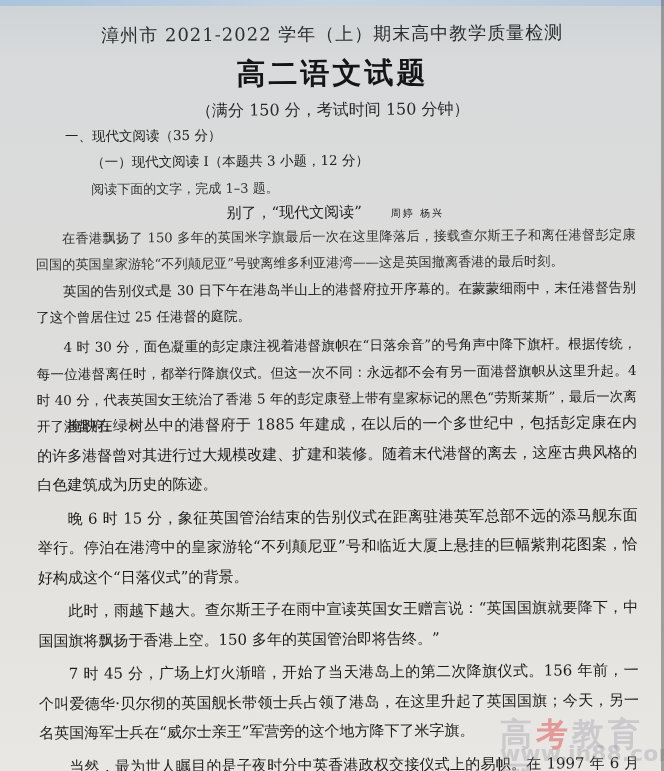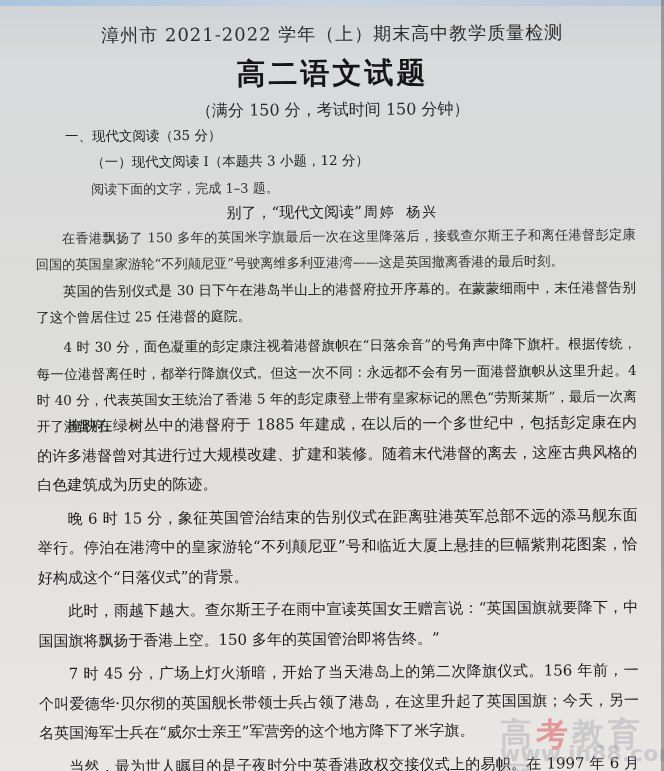--- a/index.html
+++ b/index.html
@@ -38,21 +38,21 @@
   }
   .subsection {
     position: absolute; left: 90px; top: 152px; font-size: 13.5px; color: #222;
   }
   .instr {
     position: absolute; left: 90px; top: 179px; font-size: 13px; color: #333;
   }
   .article-title {
     position: absolute; left: 225px; top: 203px; font-size: 15px; color: #222;
   }
-  .article-title .authors { font-size: 14px; margin-left: 2px; letter-spacing: 2px; font-family: Liberation Mono, monospace; }
+  .article-title .authors { font-size: 10px; margin-left: 29px; letter-spacing: 2px; }
   .body {
     position: absolute; left: 34px; width: 600px; font-size: 14.2px;
     line-height: 26.2px; color: #1c1c1c; text-align: justify;
   }
   .body p { margin: 0 0 4px 0; text-indent: 2em; }
   .p1 { top: 224px; font-size: 13.2px; color: #333; }
   .p2 { top: 300px; font-size: 13.5px; }
   .rest { top: 398px; font-size: 15px; line-height: 29.5px; }
   .rest p { margin-bottom: 4px; }
   .watermark {

